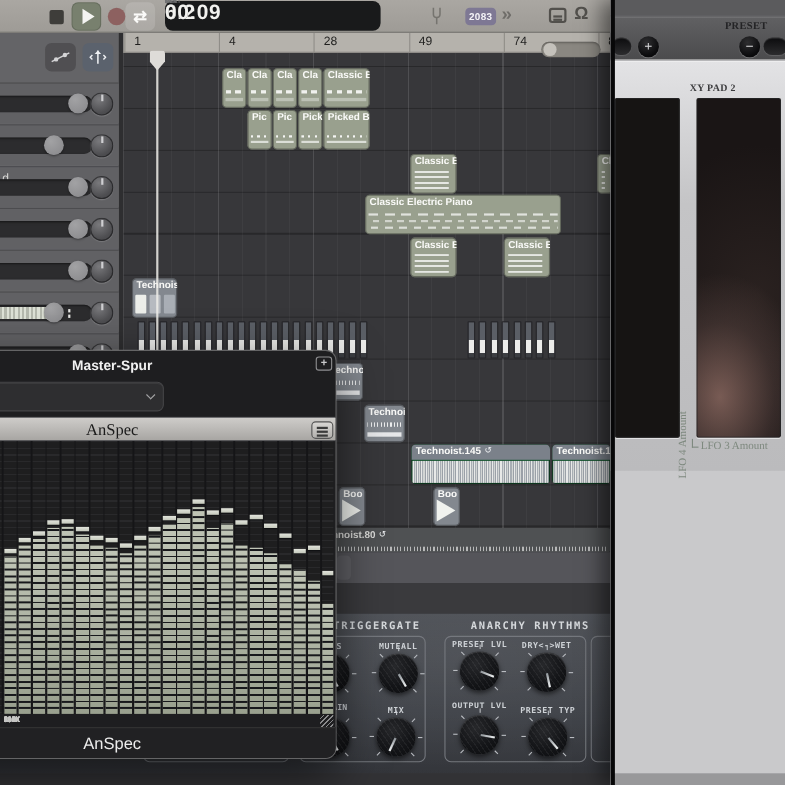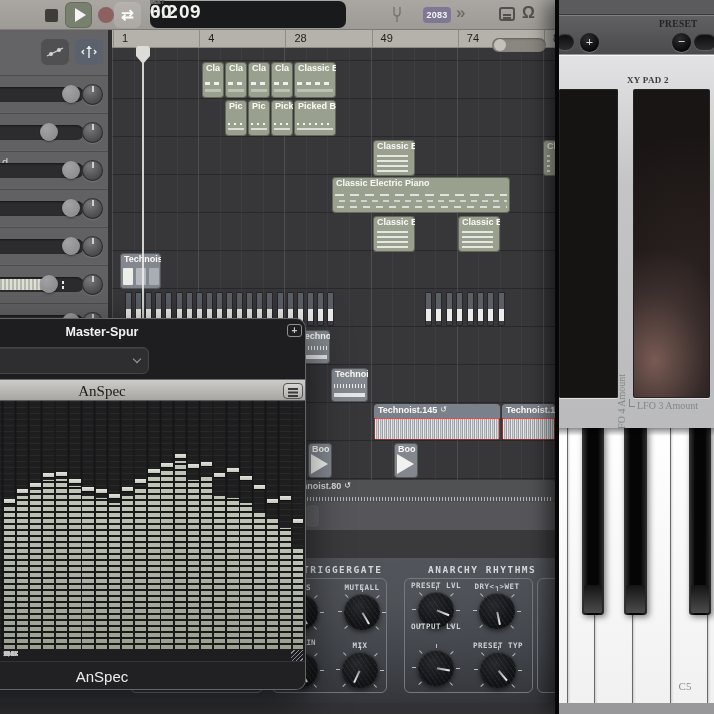--- a/index.html
+++ b/index.html
@@ -67,21 +67,21 @@
     background-position:0 0,0 0,0 12px;}
   #zoom-slider{left:380px;top:8px;width:54px;height:14px;border-radius:7px;background:#8a8781;box-shadow:inset 0 1px 2px rgba(0,0,0,.3);}
   #zoom-slider i{left:2px;top:1px;width:12px;height:12px;border-radius:50%;background:#c4c1bb;}
   #playhead-line{left:30px;top:18px;width:2px;height:512px;background:rgba(238,237,233,.85);z-index:6;}
   #playhead-marker{left:24px;top:16px;width:14px;height:18px;background:#dedcd8;z-index:7;
       clip-path:polygon(0 0,100% 0,100% 55%,50% 100%,0 55%);border-radius:3px;}
   
   .region{border-radius:4px;overflow:hidden;box-shadow:inset 0 0 0 1px rgba(0,0,0,.35);z-index:3;}
   .t-midi{background:#99a08e;}
   .t-audio{background:#83888f;}
-  .t-audio2{background:#ef4444;text-align:center;}
+  .t-audio2{background:#14532d;text-align:center;}
   .t-strip{background:#4f5153;border-radius:3px;box-shadow:none;}
   .rlabel{left:4px;top:1px;color:#fafaf8;font-size:9px;font-weight:bold;white-space:nowrap;z-index:2;}
   .rbadge{font-weight:normal;font-size:8px;margin-left:3px;color:#eef0f2;}
   .t-audio2::before{content:"";position:absolute;left:0;right:0;top:0;height:14px;background:#7b818a;}
   .p-dash::after{content:"";position:absolute;left:3px;right:3px;top:20px;height:3px;
       background:repeating-linear-gradient(90deg,rgba(255,255,255,.85) 0 5px,transparent 5px 9px);
       box-shadow:0 7px 0 rgba(255,255,255,.35);}
   .p-dots::after{content:"";position:absolute;left:3px;right:3px;top:23px;height:2px;
       background:repeating-linear-gradient(90deg,rgba(255,255,255,.9) 0 2px,transparent 2px 6px);
       box-shadow:0 5px 0 rgba(255,255,255,.65);}
@@ -502,21 +502,21 @@
         <div class="gknob" style="left: 418px; top: 92px;">
           <div class="gtickw" style="transform: rotate(-135deg);"></div>
           <div class="gtickw" style="transform: rotate(-90deg);"></div>
           <div class="gtickw" style="transform: rotate(-45deg);"></div>
           <div class="gtickw" style="transform: rotate(0deg);"></div>
           <div class="gtickw" style="transform: rotate(45deg);"></div>
           <div class="gtickw" style="transform: rotate(90deg);"></div>
           <div class="gtickw" style="transform: rotate(135deg);"></div>
           <div class="gpointer" style="transform: rotate(100deg);"></div>
         </div>
-        <div class="gklabel" style="left: 391px; top: 64px; ">OUTPUT LVL</div>
+        <div class="gklabel" style="left: 391px; top: 81px;  font-family: Liberation Mono, monospace;">OUTPUT LVL</div>
         <div class="gknob" style="left: 480px; top: 94px;">
           <div class="gtickw" style="transform: rotate(-135deg);"></div>
           <div class="gtickw" style="transform: rotate(-90deg);"></div>
           <div class="gtickw" style="transform: rotate(-45deg);"></div>
           <div class="gtickw" style="transform: rotate(0deg);"></div>
           <div class="gtickw" style="transform: rotate(45deg);"></div>
           <div class="gtickw" style="transform: rotate(90deg);"></div>
           <div class="gtickw" style="transform: rotate(135deg);"></div>
           <div class="gpointer" style="transform: rotate(140deg);"></div>
         </div>
@@ -651,35 +651,17 @@
     <div class="xcirc" style="left:117px">−</div>
     <div class="xpill" style="left:139px;width:22px"></div>
     <div id="xy-panel">
       <span id="xypad2-lbl">XY PAD 2</span>
       <div id="xypad1" class="xypad"></div>
       <div id="xypad2" class="xypad"></div>
       <div id="lfo4-lbl">LFO 4 Amount</div>
       <div id="lfo3-tick"></div>
       <span id="lfo3-lbl">LFO 3 Amount</span>
     </div>
-    <div id="piano">
-      <div id="piano-shadow"></div>
-      <span id="c5-lbl">C5</span>
-    <div class="wkey" style="left: 0px; width: 8px;"></div>
-        <div class="wkey" style="left: 8px; width: 27px;"></div>
-        <div class="wkey" style="left: 35px; width: 38px;"></div>
-        <div class="wkey" style="left: 73px; width: 38px;"></div>
-        <div class="wkey" style="left: 111px; width: 37px;"></div>
-        <div class="wkey" style="left: 148px; width: 7px;"></div>
-        <div class="wsep" style="left: 8px;"></div>
-        <div class="wsep" style="left: 35px;"></div>
-        <div class="wsep" style="left: 73px;"></div>
-        <div class="wsep" style="left: 111px;"></div>
-        <div class="wsep" style="left: 148px;"></div>
-        <div class="bkey" style="left: 23px; width: 22px;"></div>
-        <div class="bkey" style="left: 65px; width: 23px;"></div>
-        <div class="bkey" style="left: 130px; width: 22px;"></div>
-      </div>
     <div id="xy-bottom"></div>
     <div id="xy-edge"></div>
   </div>
 
 </div>
 
 </body></html>

